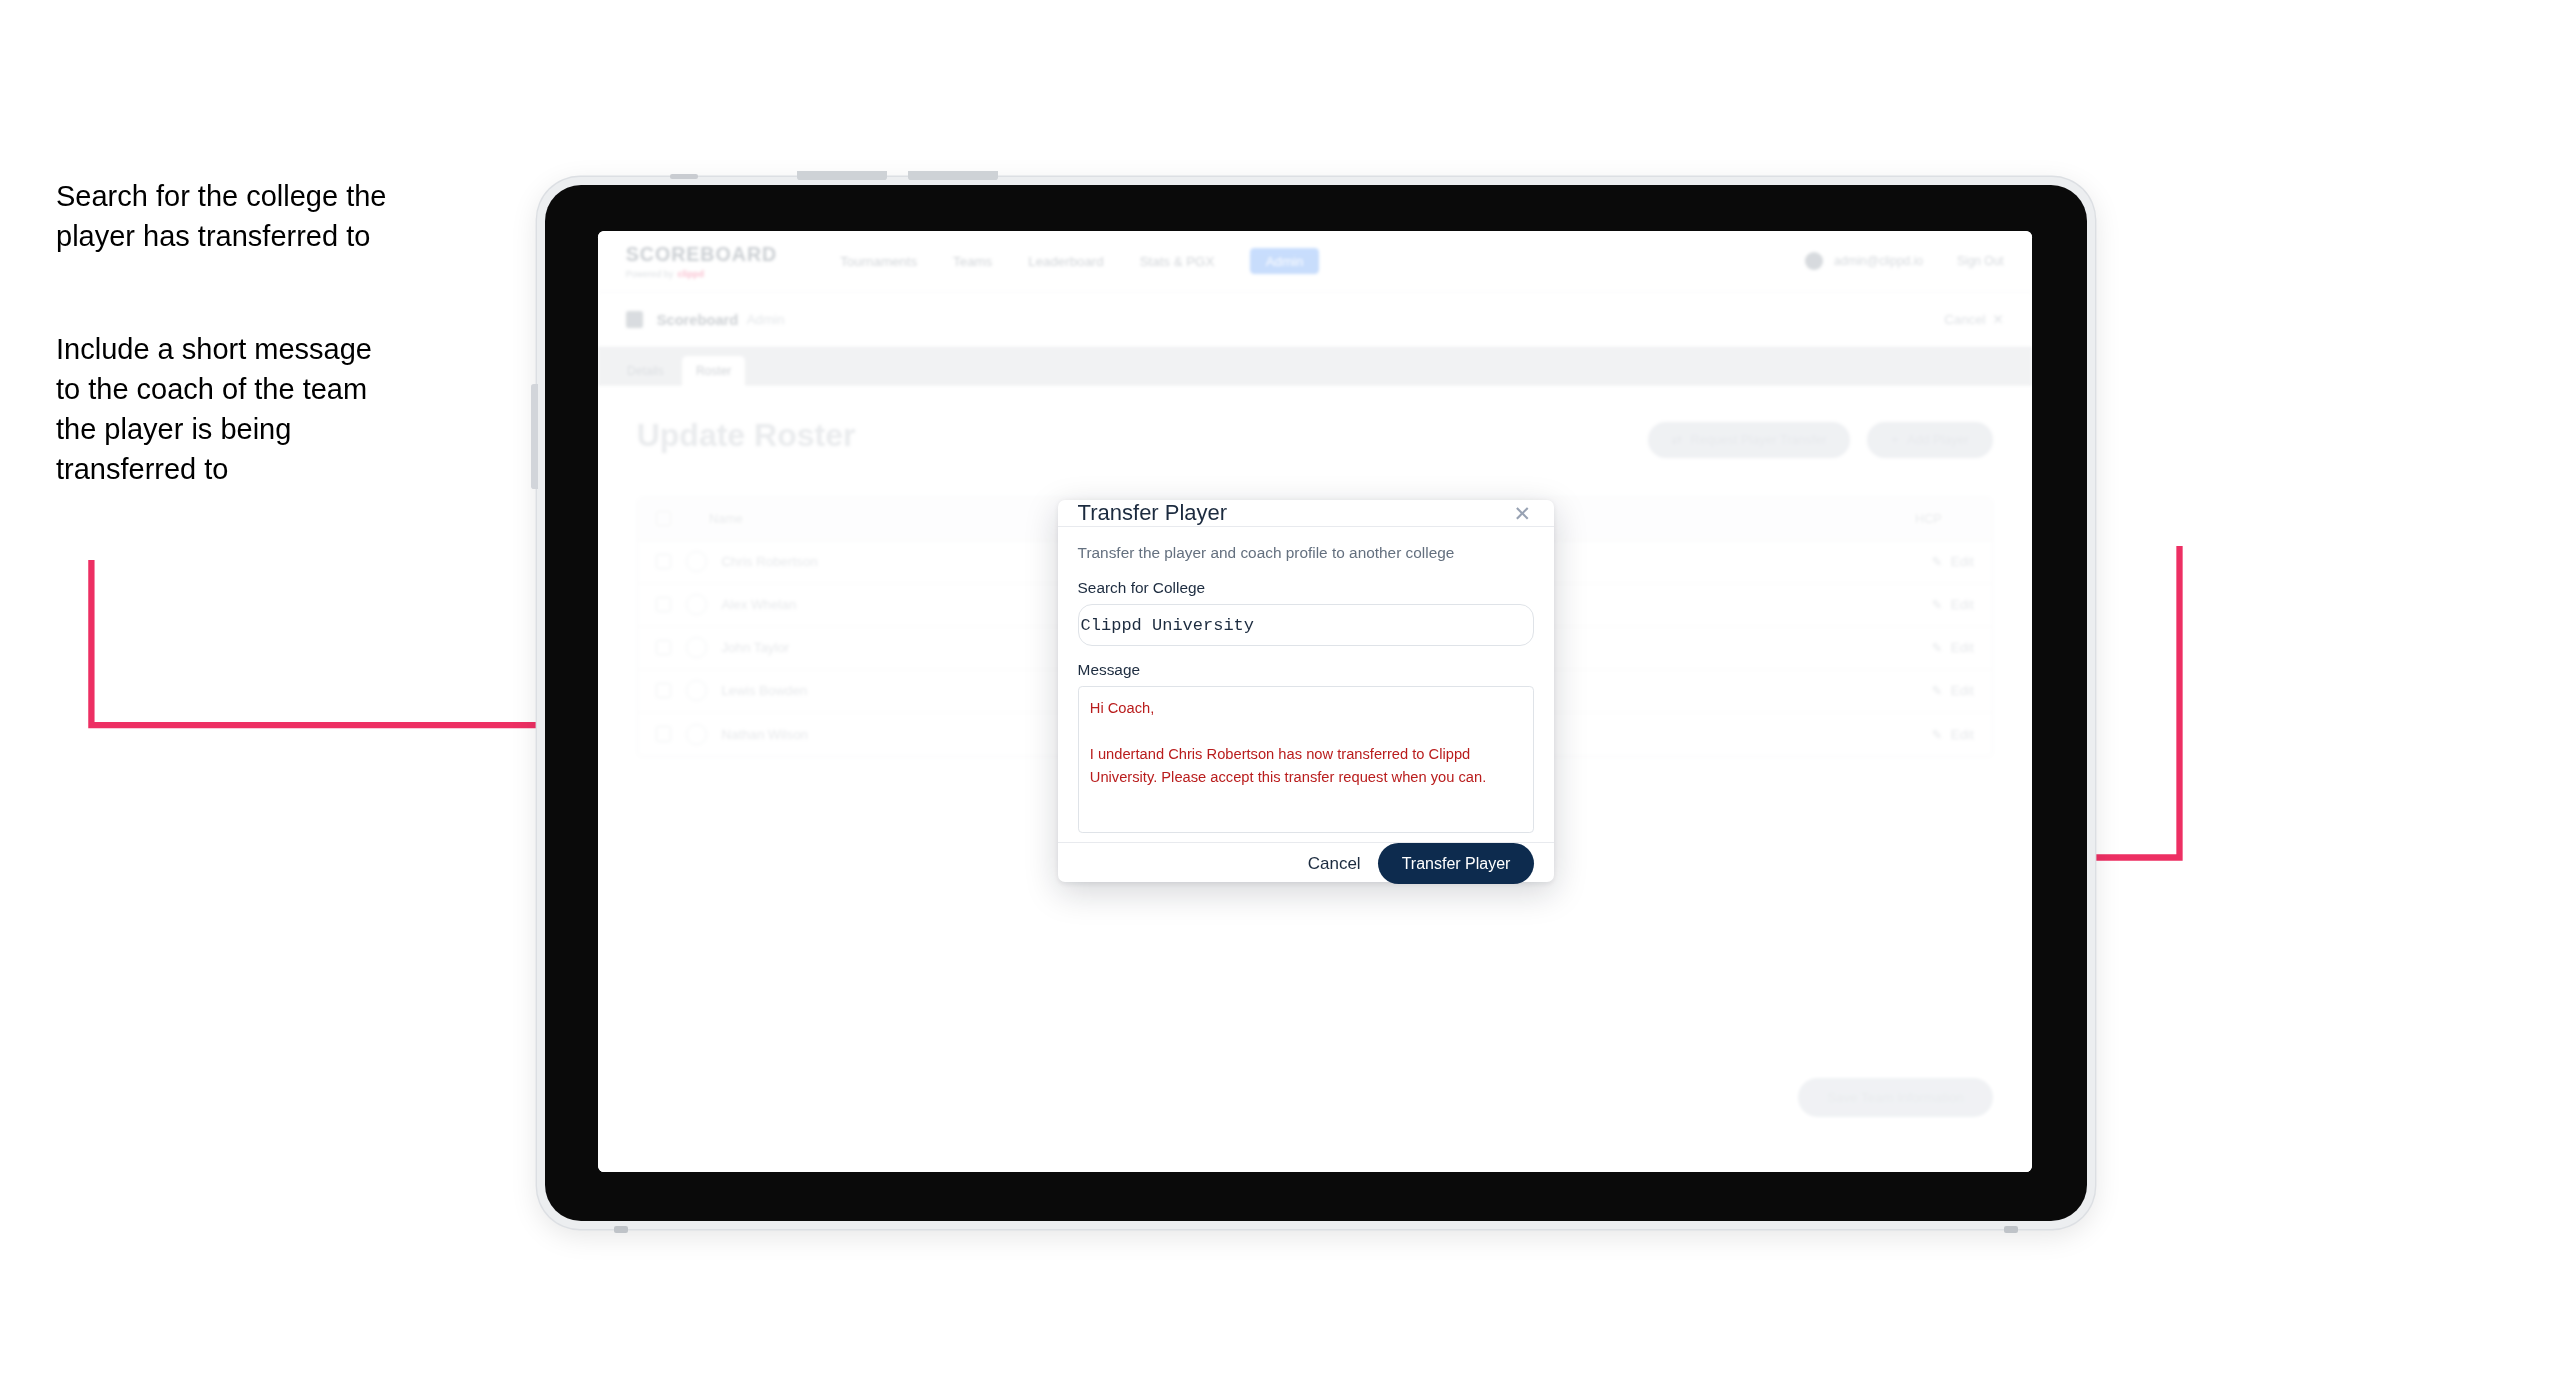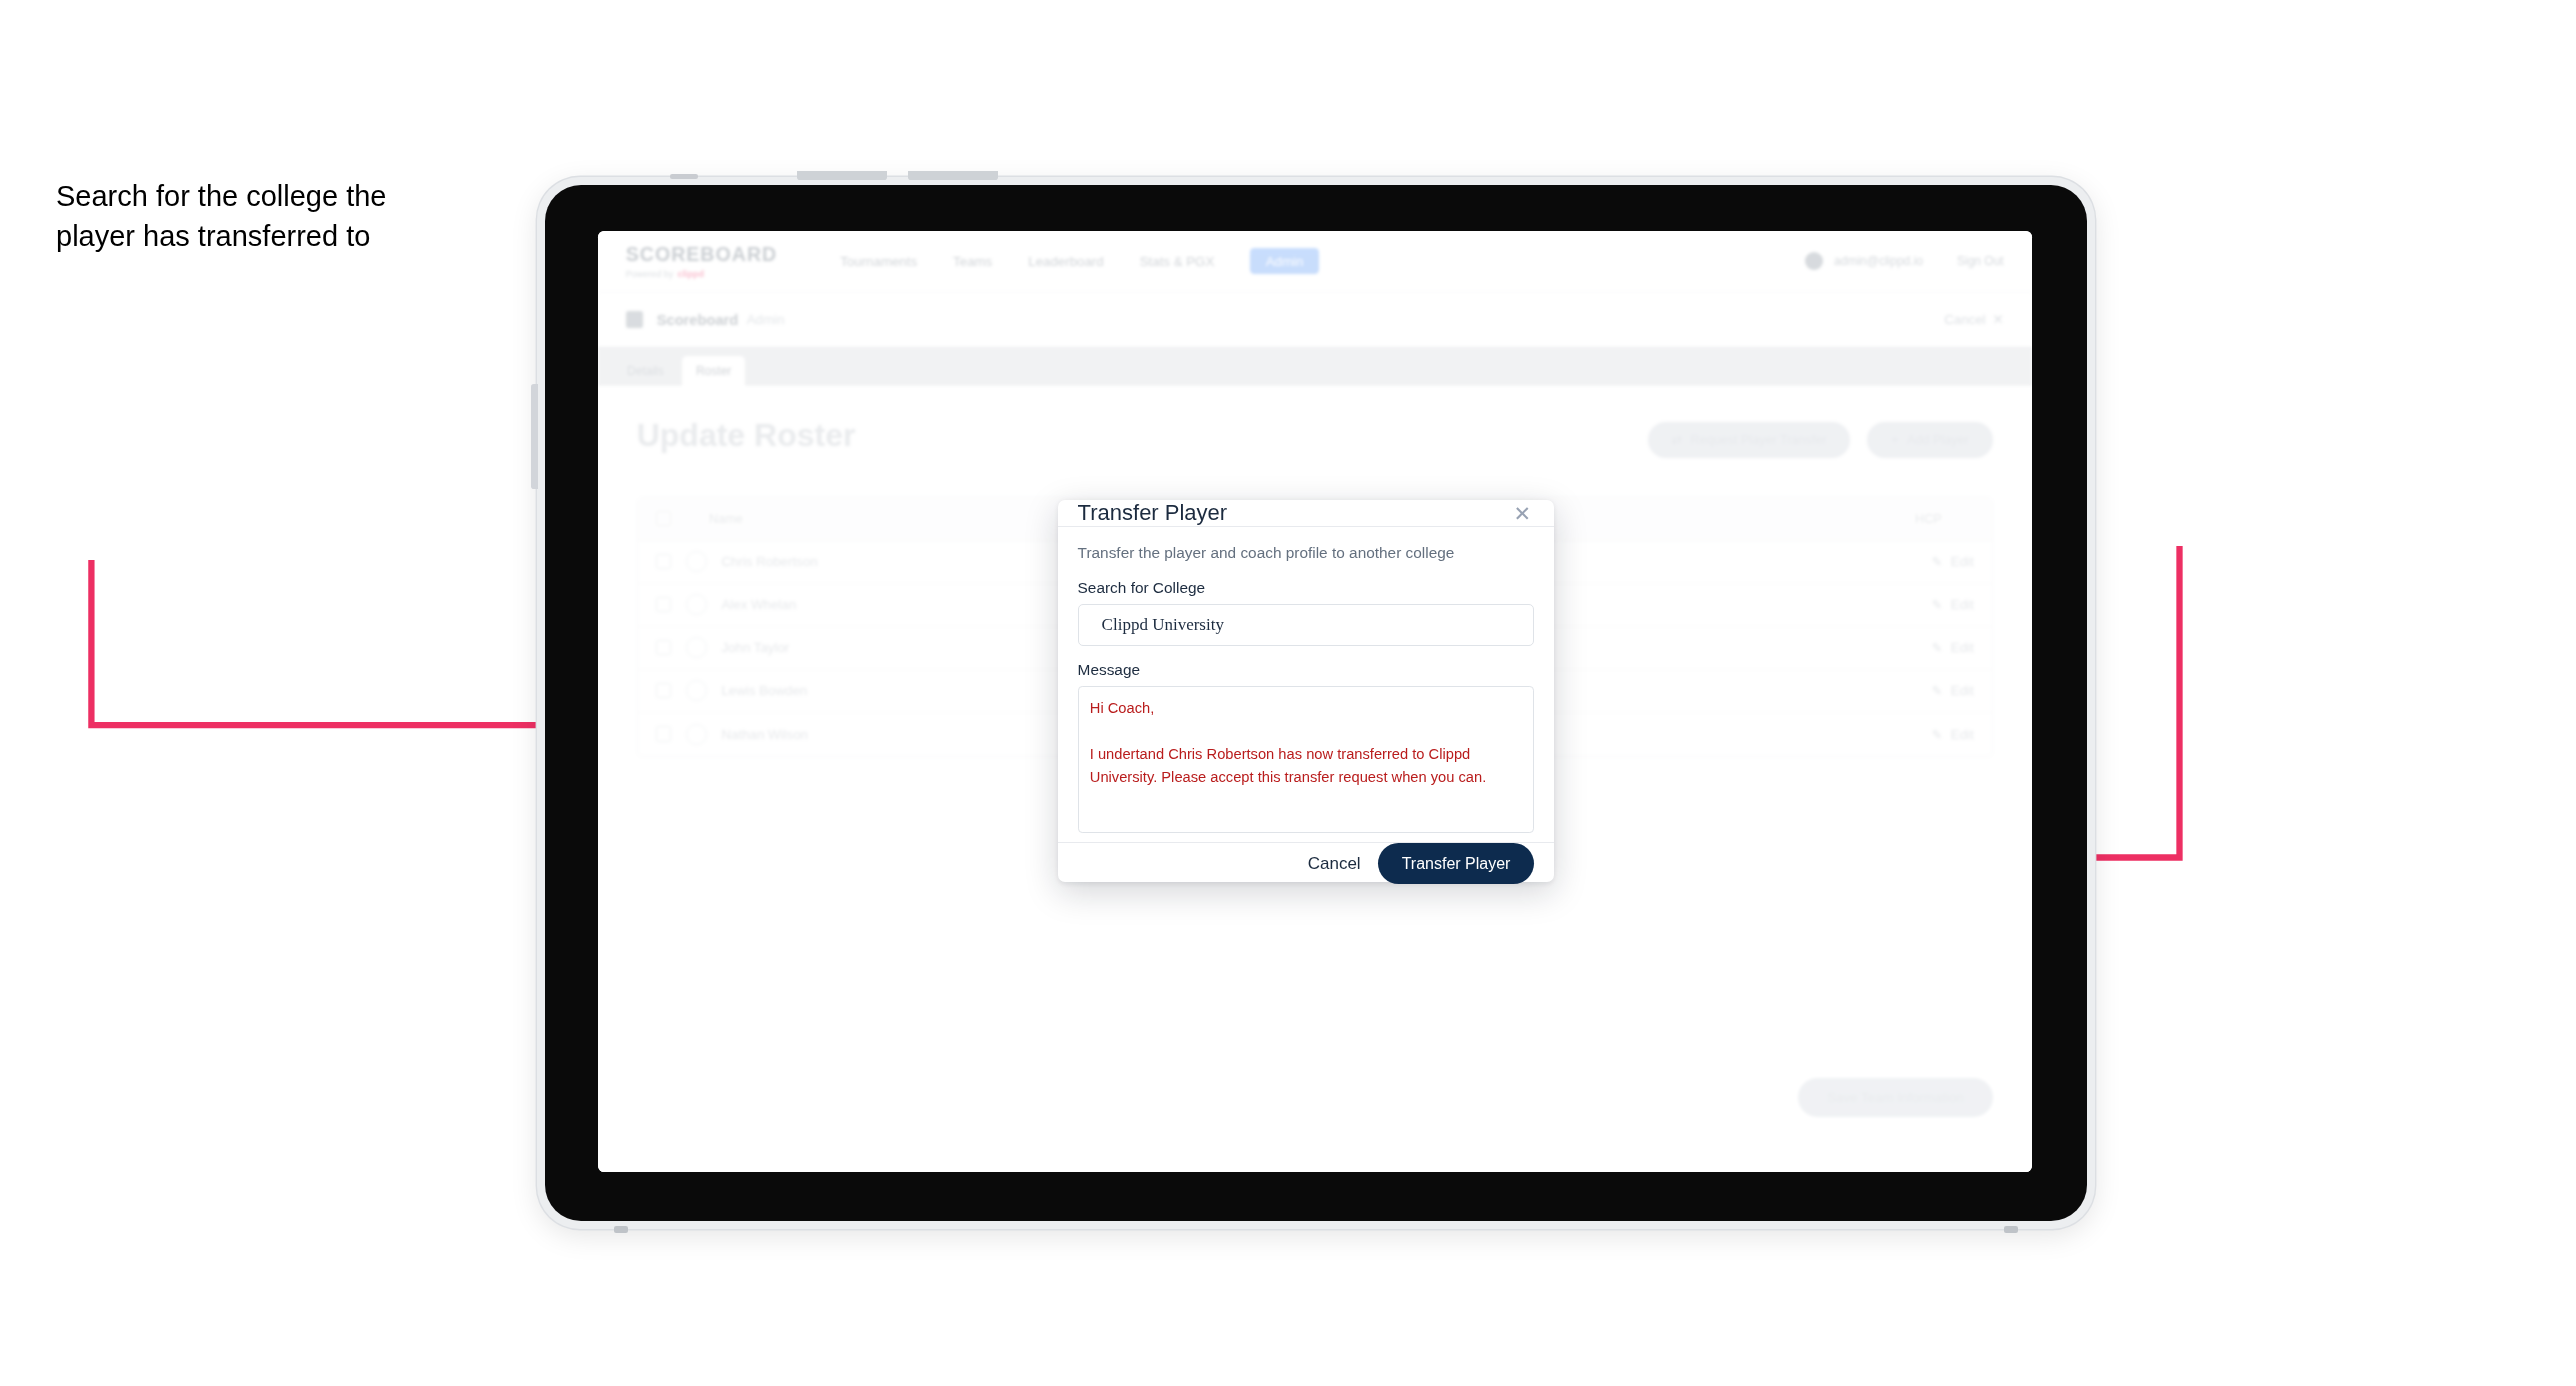--- a/index.html
+++ b/index.html
@@ -159,23 +159,23 @@
   #modal-title { font-size: 22px; color: #1c2b3f; }
   #modal-close {
     margin-left: auto; width: 24px; height: 24px;
     display: flex; align-items: center; justify-content: center;
     color: #98a2b3; font-size: 21px; line-height: 1; cursor: pointer;
   }
   #modal-body { flex: 1; padding: 17px 19.6px 7px 19.6px; }
   #modal-desc { font-size: 15.4px; color: #64707f; margin-bottom: 17px; }
   .field-label { font-size: 15.4px; color: #1c2b3f; margin-bottom: 7px; }
   #college-input {
-    width: 100%; height: 42px; border: 0.7px solid #dfe3e8; border-radius: 5px;
-    font-size: 17px; color: #1c2b3f; padding: 0 23px;
-    font-family: Liberation Serif, serif; background: #fff;
+    width: 100%; height: 42px; border: 0.7px solid #dfe3e8; border-radius: 14px;
+    font-size: 17px; color: #1c2b3f; padding: 0 2px;
+    font-family: Liberation Mono, monospace; background: #fff;
   }
   #field-message { margin-top: 15.4px; }
   #message-box {
     width: 100%; height: 147px; border: 0.7px solid #dfe3e8; border-radius: 4.2px;
     padding: 9.8px 11.2px; font-size: 14.7px; line-height: 1.55; color: #b91c1c;
     font-family: "Liberation Sans", sans-serif; resize: none; background: #fff;
   }
   #modal-footer {
     height: 64px; border-top: 0.7px solid #e8eaee;
     display: flex; align-items: center; justify-content: flex-end;
@@ -191,20 +191,24 @@
     cursor: pointer; font-family: "Liberation Sans", sans-serif;
   }
 </style>
 </head>
 <body>
 
 <div id="stage">
 
   <div class="annot" id="annot-left-1">Search for the college the
 player has transferred to</div>
+  <div class="annot" id="annot-left-2">Include a short message
+to the coach of the team
+the player is being
+transferred to</div>
 
 
   <svg class="arrow-svg" id="arrow-left" style="left:0px; top:0px; width:1120px; height:840px;" viewBox="0 0 1600 1200" width="1120" height="840">
     <path d="M 112 800 L 112 1036 L 1455 1036" stroke="#ED2F63" stroke-width="9" fill="none"></path>
     <path d="M 1432 1012 L 1470 1036 L 1432 1060" stroke="#ED2F63" stroke-width="9" fill="none" stroke-linecap="round" stroke-linejoin="round"></path>
   </svg>
 
   <svg class="arrow-svg" id="arrow-right" style="left:1540px; top:490px; width:840px; height:420px;" viewBox="0 0 1200 600" width="840" height="420">
     <path d="M 895 80 L 895 525 L 40 525" stroke="#ED2F63" stroke-width="9" fill="none"></path>
     <path d="M 63 501 L 25 525 L 63 549" stroke="#ED2F63" stroke-width="9" fill="none" stroke-linecap="round" stroke-linejoin="round"></path>

